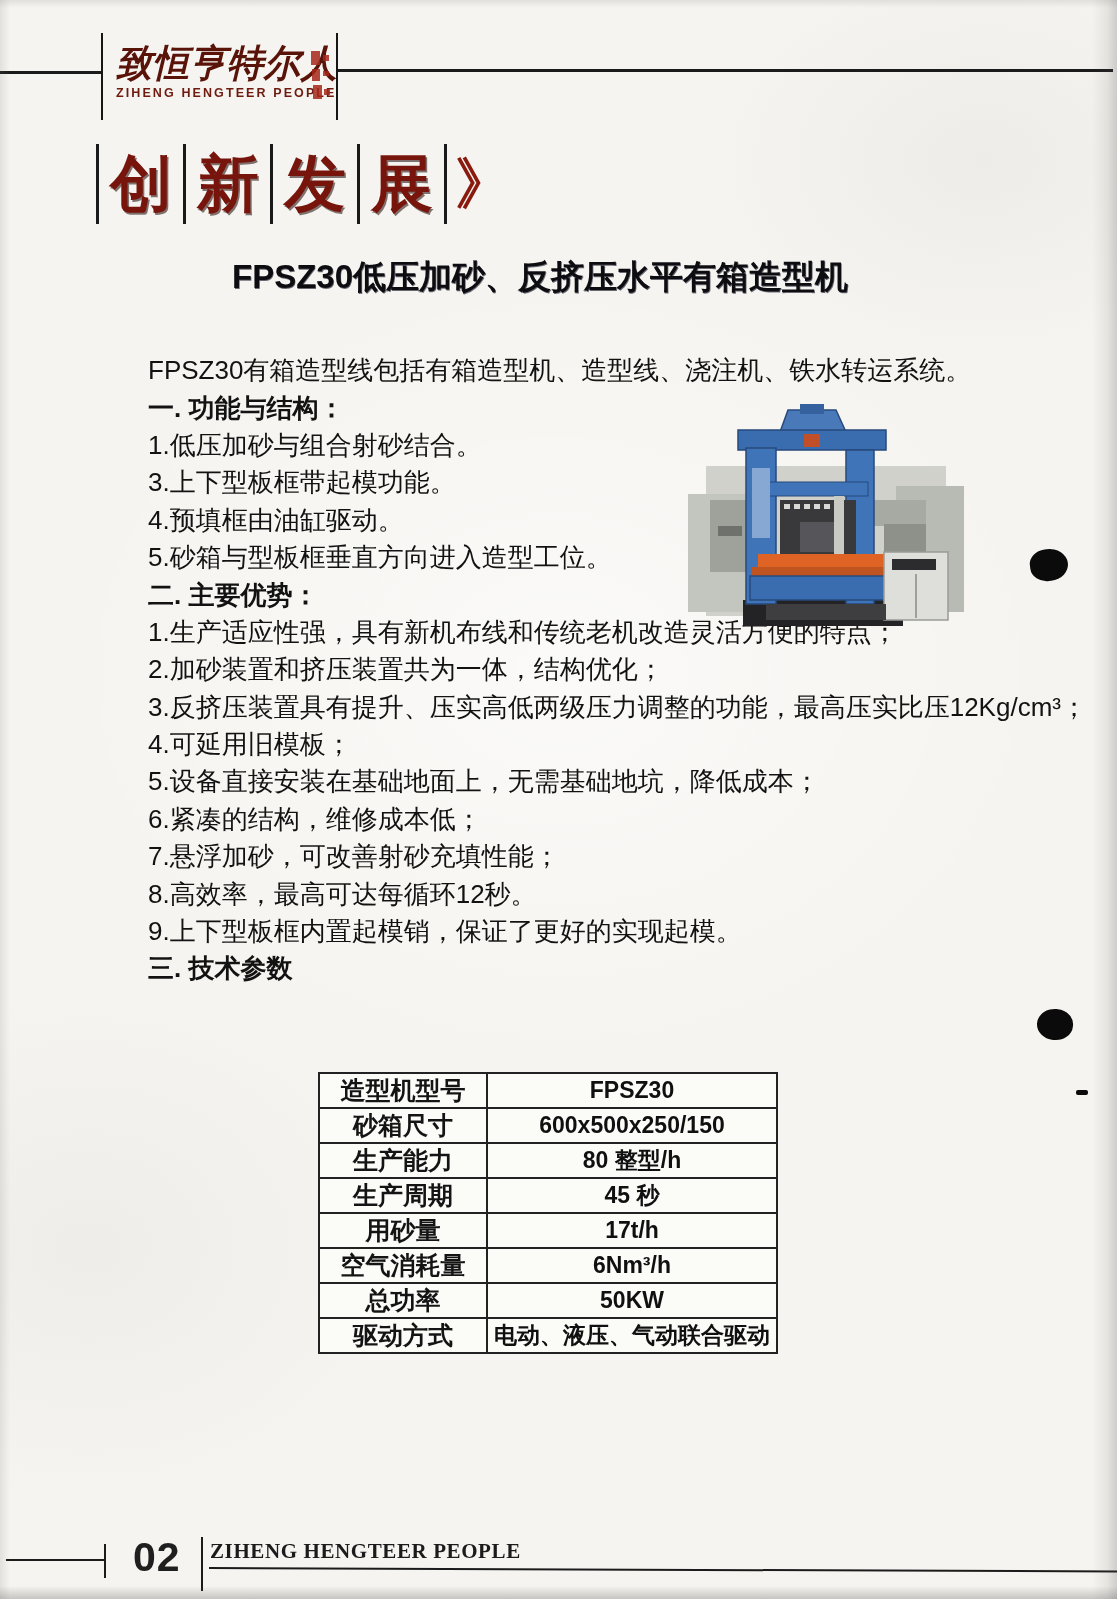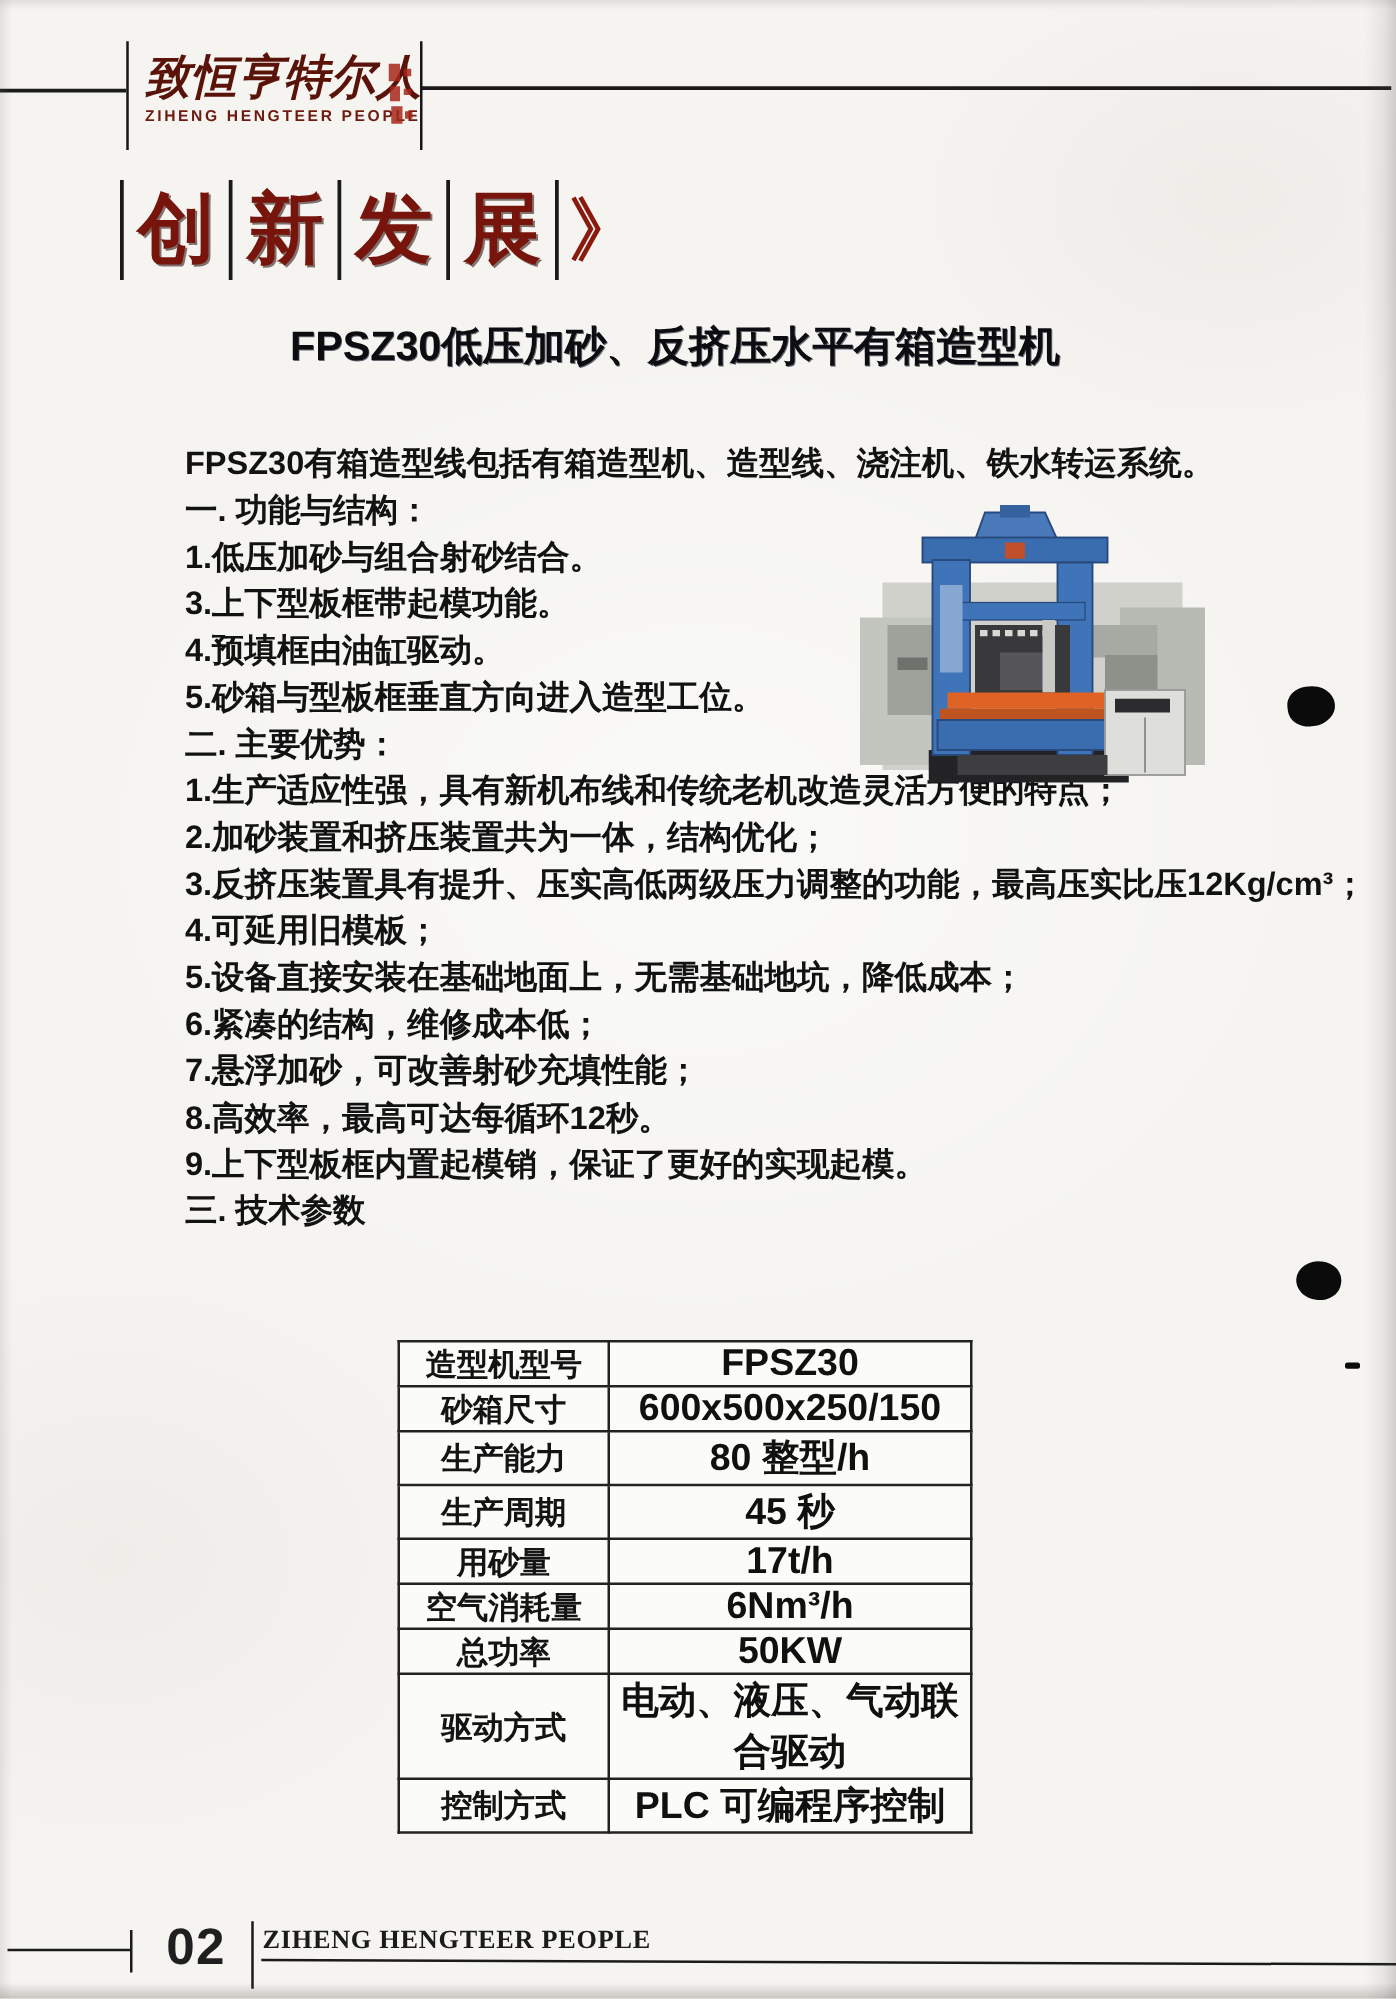--- a/index.html
+++ b/index.html
@@ -44,34 +44,34 @@
   
   .doc-title {
     position:absolute; left:110px; top:255px; width:860px; text-align:center;
     font-size:33px; font-weight:900; color:#0d0d11; white-space:nowrap;
     text-shadow:0.7px 0.7px 0 rgba(10,10,30,0.6);
   }
 
   
   .body-block { position:absolute; left:148px; top:352px; width:850px; }
   .bline { height:37.4px; display:flex; align-items:center; font-size:26px;
-           font-weight:700; white-space:nowrap; color:#121212; }
+           font-weight:400; white-space:nowrap; color:#121212; }
   .bline.head { font-weight:700;text-align:center; }
 
   
   .machine { position:absolute; left:688px; top:404px; width:276px; height:230px; }
 
   
   .spec-table {
     position:absolute; left:318px; top:1072px; border-collapse:collapse;
     background:#fbfbf8;
   }
   .spec-table td { border:2px solid #222; height:26.3px; text-align:center; vertical-align:middle; padding:0; }
   .spec-table td.label { width:166px; font-size:25px; font-weight:800; color:#141414; }
-  .spec-table td.value { width:288px; font-size:30px; font-weight:700; color:#101010; }
+  .spec-table td.value { width:288px; font-size:23px; font-weight:700; color:#101010; }
 
   
   .page-num { position:absolute; left:133px; top:1534px; font-size:41px; font-weight:700; color:#1f1f1f; letter-spacing:1px; }
   .footer-company {
     position:absolute; left:210px; top:1539px; font-family:"Liberation Serif", serif;
     font-size:21px; font-weight:700; letter-spacing:0.6px; color:#1b1b1b; white-space:nowrap;
   }
   .footer-underline { position:absolute; left:209px; top:1567px; width:908px; height:2px;
     background:#1b1b1b; transform:rotate(0.22deg); transform-origin:left center; }
 
@@ -199,24 +199,20 @@
         <td class="value">6Nm³/h</td>
       </tr>
       <tr>
         <td class="label">总功率</td>
         <td class="value">50KW</td>
       </tr>
       <tr>
         <td class="label">驱动方式</td>
         <td class="value">电动、液压、气动联合驱动</td>
       </tr>
-      <tr>
-        <td class="label">控制方式</td>
-        <td class="value">PLC 可编程序控制</td>
-      </tr>
     </tbody>
   </table>
 
   <div class="binder-dot" style="left:1030px;top:549px;width:38px;height:32px;border-radius:46% 54% 52% 48%;transform:rotate(-7deg);"></div>
   <div class="binder-dot" style="left:1037px;top:1009px;width:36px;height:31px;border-radius:52% 48% 50% 50%;transform:rotate(6deg);"></div>
   <div class="binder-dot" style="left:1076px;top:1090px;width:12px;height:5px;border-radius:2px;"></div>
 
   <div class="rule" style="left:6px;top:1559px;width:99px;height:2px;"></div>
   <div class="rule" style="left:104px;top:1544px;width:2px;height:34px;"></div>
   <div class="page-num">02</div>

